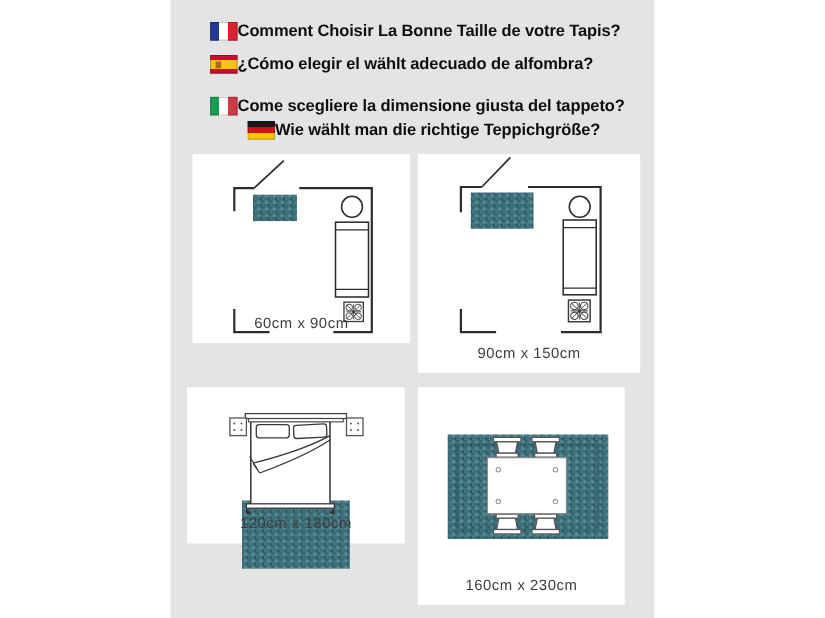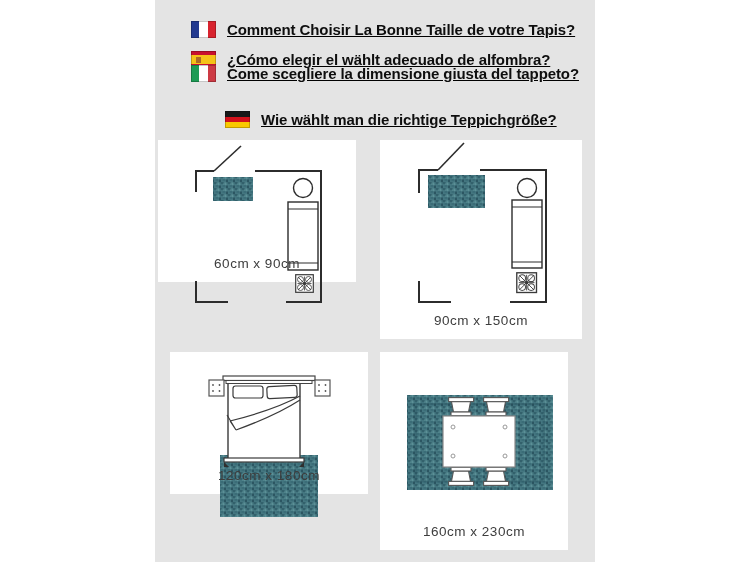--- a/index.html
+++ b/index.html
@@ -1,39 +1,39 @@
 <!DOCTYPE html>
 <html><head>
 <meta charset="utf-8">
 <style>
   html,body{margin:0;padding:0;}
   body{
     width:750px;height:562px;position:relative;overflow:hidden;
     background:#ffffff;font-family:"Liberation Sans",sans-serif;
   }
   .band{position:absolute;left:155px;top:0;width:440px;height:562px;background:#e4e4e4;}
-  .hrow{position:absolute;left:191px;display:flex;align-items:center;gap:11px;height:18px;text-decoration:underline;}
+  .hrow{position:absolute;left:191px;display:flex;align-items:flex-start;height:18px;}
   .flag{width:25px;height:17px;flex:0 0 auto;position:relative;box-shadow:inset 0 0 0 1px rgba(0,0,0,.22);}
   .flag-fr{background:linear-gradient(90deg,#22398f 0 33.4%,#ffffff 33.4% 66.7%,#d8232e 66.7%);}
   .flag-es{background:linear-gradient(180deg,#c8102e 0 26%,#f5c318 26% 74%,#c8102e 74%);}
   .flag-es .emblem{position:absolute;left:5px;top:6px;width:5px;height:6px;background:#a express 0;background:#a45f28;opacity:.9;}
   .flag-it{background:linear-gradient(90deg,#1d9b55 0 33.4%,#ffffff 33.4% 66.7%,#cd3a44 66.7%);}
   .flag-de{background:linear-gradient(180deg,#181818 0 33.4%,#d2111b 33.4% 66.7%,#f9c800 66.7%);}
   .htext{font-weight:bold;font-size:15px;color:#0e0e0e;white-space:nowrap;letter-spacing:-0.1px;}
   .card{position:absolute;background:#ffffff;}
   .card svg{display:block;position:absolute;left:0;top:0;}
   .plabel{
     position:absolute;left:0;right:0;bottom:11px;text-align:center;
     font-size:13.5px;color:#3d3d3d;letter-spacing:0.5px;
   }
-  #card1{left:158px;top:140px;width:198px;height:142px;}
+  #card1{left:175px;top:140px;width:198px;height:172px;}
   #card2{left:380px;top:140px;width:202px;height:199px;}
   #card3{left:170px;top:352px;width:198px;height:142px;}
   #card4{left:380px;top:352px;width:188px;height:198px;}
-  #hrow1{top:20px;} #hrow2{top:50px;} #hrow3{top:64px;} #hrow4{top:110px;padding-left:34px;}
+  #hrow1{top:20px;} #hrow2{top:50px;} #hrow3{top:88px;} #hrow4{top:110px;padding-left:34px;}
 </style>
 </head>
 <body>
 
 <svg width="0" height="0" style="position:absolute" aria-hidden="true">
   <defs>
     <pattern id="rugpat" width="7" height="6" patternUnits="userSpaceOnUse">
       <rect width="7" height="6" fill="#447680"></rect>
       <rect x="0" y="0" width="2.5" height="2" fill="#33616c"></rect>
       <rect x="3.5" y="0.5" width="2" height="3" fill="#5b9097"></rect>

